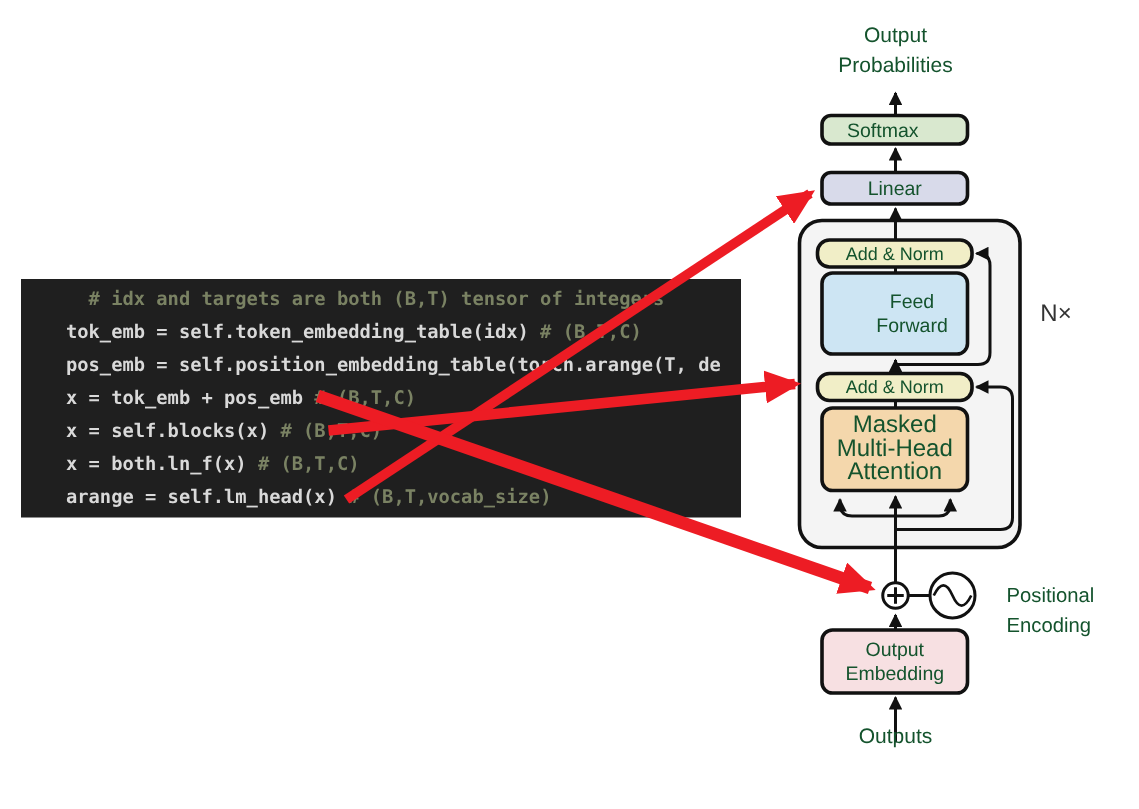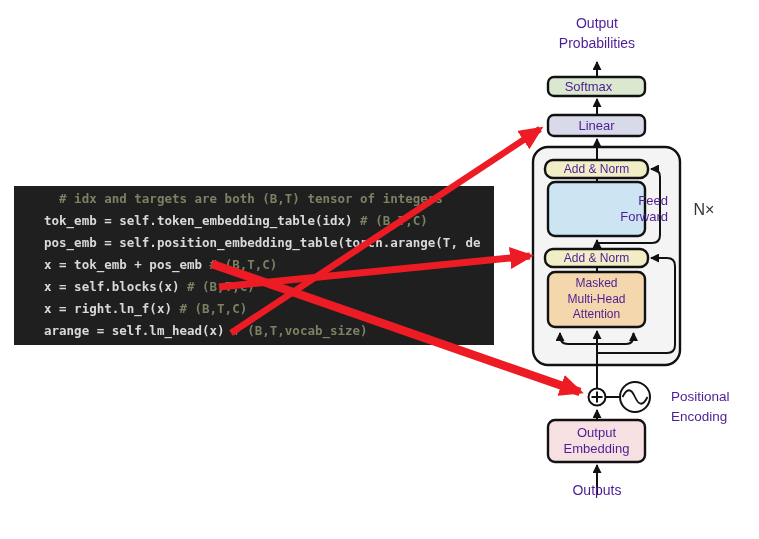--- a/index.html
+++ b/index.html
@@ -12,35 +12,35 @@
   .code-line{white-space:pre;font-family:"DejaVu Sans Mono","Liberation Mono",monospace;
       font-weight:bold;font-size:12.5px;line-height:22px;}
   .code-seg{color:var(--code-text,#d9d9d9);}
   .comment-seg{color:var(--code-comment,#7a8263);}
   
   #diagram-svg{position:absolute;left:0;top:0;width:759px;height:539px;pointer-events:none;}
   .blk{stroke:var(--ink,#111);stroke-width:2.4;}
   .wire{stroke:var(--ink,#111);stroke-width:2;fill:none;}
   .redline{stroke:var(--red,#ed1c24);fill:none;}
   
-  .dlabel{position:absolute;color:#4c1d95;text-align:center;white-space:pre-line;
+  .dlabel{position:absolute;color:#14532d;text-align:center;white-space:pre-line;
       pointer-events:none;}
 </style>
 </head>
 <body>
 
 <div id="stage">
 
   <div id="code-panel">
     <div class="code-line"><span class="code-seg"></span><span class="comment-seg">  # idx and targets are both (B,T) tensor of integers</span></div>
     <div class="code-line"><span class="code-seg">tok_emb = self.token_embedding_table(idx) </span><span class="comment-seg"># (B,T,C)</span></div>
     <div class="code-line"><span class="code-seg">pos_emb = self.position_embedding_table(torch.arange(T, de</span><span class="comment-seg"></span></div>
     <div class="code-line"><span class="code-seg">x = tok_emb + pos_emb </span><span class="comment-seg"># (B,T,C)</span></div>
     <div class="code-line"><span class="code-seg">x = self.blocks(x) </span><span class="comment-seg"># (B,T,C)</span></div>
-    <div class="code-line"><span class="code-seg">x = right.ln_f(x) </span><span class="comment-seg"># (B,T,C)</span></div>
+    <div class="code-line"><span class="code-seg">x = both.ln_f(x) </span><span class="comment-seg"># (B,T,C)</span></div>
     <div class="code-line"><span class="code-seg">arange = self.lm_head(x) </span><span class="comment-seg"># (B,T,vocab_size)</span></div>
   </div>
 
   <svg id="diagram-svg" viewBox="0 0 759 539" xmlns="http://www.w3.org/2000/svg">
     <defs>
       <marker id="ah" markerUnits="userSpaceOnUse" markerWidth="10" markerHeight="9" refX="8" refY="4.5" orient="auto">
         <path d="M0,0 L9,4.5 L0,9 z" fill="#111"></path>
       </marker>
       <marker id="rh" markerUnits="userSpaceOnUse" markerWidth="26" markerHeight="22" refX="20" refY="11" orient="auto">
         <path d="M0,0 L24,11 L0,22 z" style="fill:var(--red,#ed1c24)"></path>
@@ -99,26 +99,26 @@
 
   <div class="dlabel" style="left:537px;top:13px;width:120px;font-size:14px;line-height:20px;">Output
 Probabilities</div>
 
   <div class="dlabel" style="left:548px;top:79px;width:81px;font-size:13px;">Softmax</div>
 
   <div class="dlabel" style="left:548px;top:118px;width:97px;font-size:13px;">Linear</div>
 
   <div class="dlabel" style="left:545px;top:162px;width:103px;font-size:12px;">Add &amp; Norm</div>
 
-  <div class="dlabel" style="left:548px;top:193px;width:120px;font-size:13px;line-height:16px;text-align:right;">Feed
+  <div class="dlabel" style="left:548px;top:193px;width:120px;font-size:13px;line-height:16px;">Feed
 Forward</div>
 
   <div class="dlabel" style="left:545px;top:251px;width:103px;font-size:12px;">Add &amp; Norm</div>
 
-  <div class="dlabel" style="left:548px;top:276px;width:97px;font-size:12px;line-height:15.5px;">Masked
+  <div class="dlabel" style="left:548px;top:276px;width:97px;font-size:16px;line-height:15.5px;">Masked
 Multi-Head
 Attention</div>
 
   <div class="dlabel" style="left:684px;top:201px;width:40px;font-size:16px;color:#333;">N×</div>
 
   <div class="dlabel" style="left:659px;top:387px;width:90px;font-size:13.5px;line-height:20px;text-align:left;margin-left:12px;">Positional
 Encoding</div>
 
   <div class="dlabel" style="left:548px;top:425px;width:97px;font-size:13px;line-height:16px;">Output
 Embedding</div>

